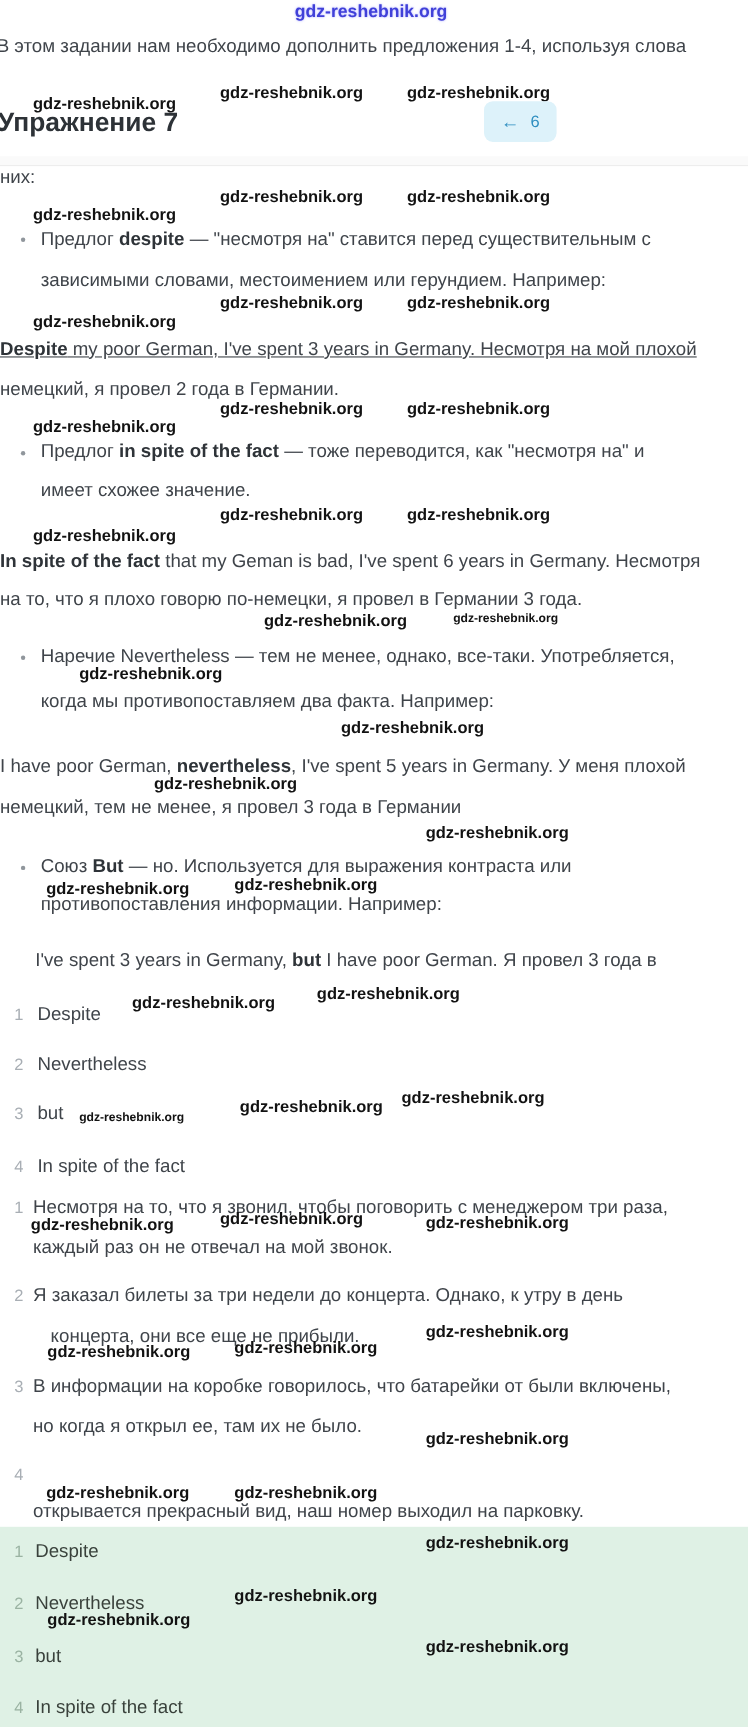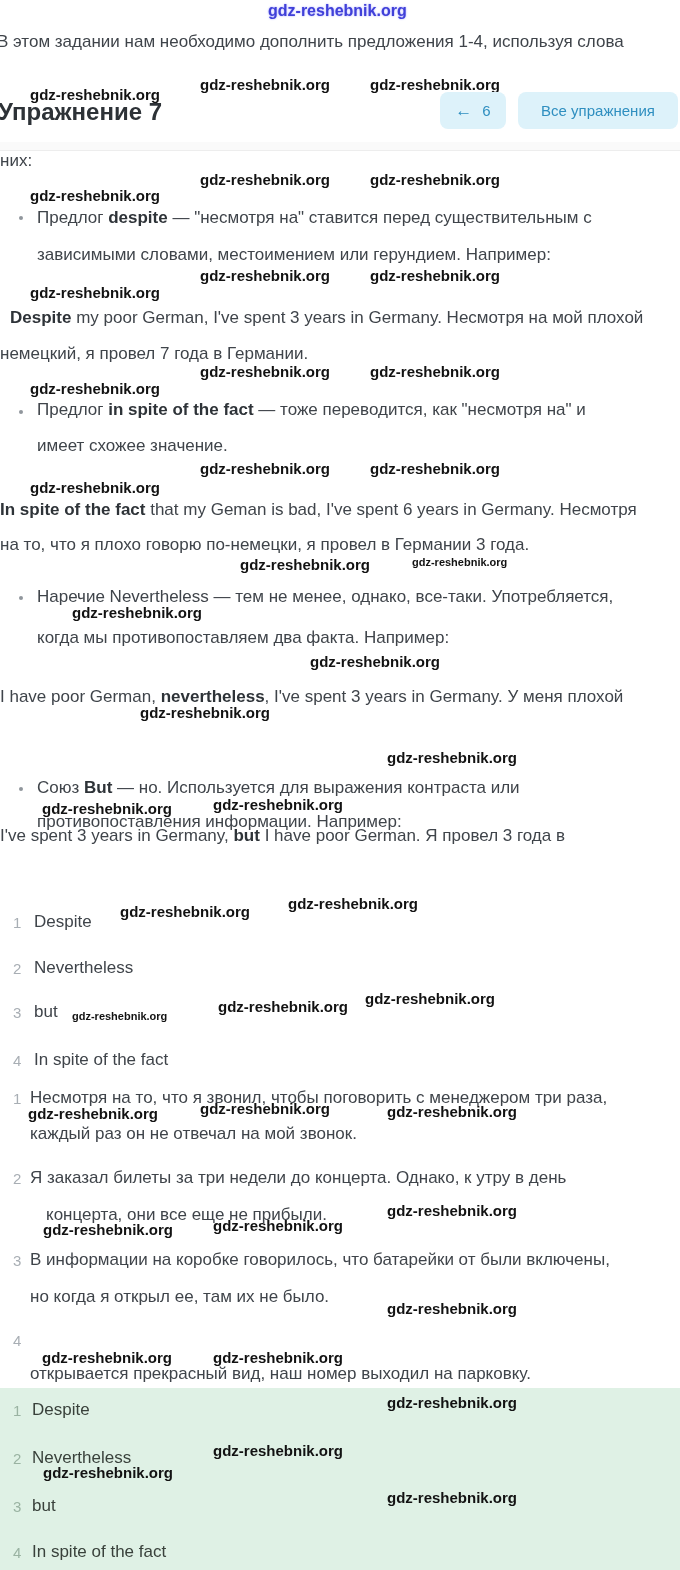--- a/index.html
+++ b/index.html
@@ -53,40 +53,39 @@
 
   <div class="wm" style="left:30px; top:86px;">gdz-reshebnik.org</div>
   <div class="wm" style="left:200px; top:76px;">gdz-reshebnik.org</div>
   <div class="wm" style="left:370px; top:76px;">gdz-reshebnik.org</div>
 
   <div class="title" style="left:-2px; top:98px;">Упражнение 7</div>
   <button class="btn" style="left:440px; top:92px; width:66px; height:37px;">
     <span class="arrow">←</span>
     <span>6</span>
   </button>
-  <button class="btn" style="left:518px; top:92px; width:160px; height:37px;">Все упражнения</button>
 
   <div class="divider-band" style="top:142px;"></div>
 
   <div class="line" style="left:0px; top:151px;">них:</div>
 
   <div class="wm" style="left:200px; top:171px;">gdz-reshebnik.org</div>
   <div class="wm" style="left:370px; top:171px;">gdz-reshebnik.org</div>
   <div class="wm" style="left:30px; top:187px;">gdz-reshebnik.org</div>
 
   <span class="dot" style="left:19px; top:216px;"></span>
   <div class="line" style="left:37px; top:208px;"><span>Предлог </span><b>despite</b><span> — "несмотря на" ставится перед существительным с</span></div>
   <div class="line" style="left:37px; top:245px;text-align:center;">зависимыми словами, местоимением или герундием. Например:</div>
 
   <div class="wm" style="left:200px; top:267px;">gdz-reshebnik.org</div>
   <div class="wm" style="left:370px; top:267px;">gdz-reshebnik.org</div>
   <div class="wm" style="left:30px; top:284px;">gdz-reshebnik.org</div>
 
-  <div class="line" style="left:10px; top:308px;"><b>Despite</b><span> my poor German, I've spent 3 years in Germany. Несмотря на мой плохой</span></div>
-  <div class="line" style="left:0px; top:344px;">немецкий, я провел 7 года в Германии.</div>
+  <div class="line" style="left:0px; top:308px;text-decoration:underline;"><b>Despite</b><span> my poor German, I've spent 3 years in Germany. Несмотря на мой плохой</span></div>
+  <div class="line" style="left:0px; top:344px;">немецкий, я провел 2 года в Германии.</div>
 
   <div class="wm" style="left:200px; top:363px;">gdz-reshebnik.org</div>
   <div class="wm" style="left:370px; top:363px;">gdz-reshebnik.org</div>
   <div class="wm" style="left:30px; top:380px;">gdz-reshebnik.org</div>
 
   <span class="dot" style="left:19px; top:410px;"></span>
   <div class="line" style="left:37px; top:400px;"><span>Предлог </span><b>in spite of the fact</b><span> — тоже переводится, как "несмотря на" и</span></div>
   <div class="line" style="left:37px; top:436px;">имеет схожее значение.</div>
 
   <div class="wm" style="left:200px; top:460px;">gdz-reshebnik.org</div>
@@ -99,32 +98,33 @@
   <div class="wm" style="left:240px; top:556px;">gdz-reshebnik.org</div>
   <div class="wm small" style="left:412px; top:556px;">gdz-reshebnik.org</div>
 
   <span class="dot" style="left:19px; top:596px;"></span>
   <div class="line" style="left:37px; top:587px;">Наречие Nevertheless — тем не менее, однако, все-таки. Употребляется,</div>
   <div class="wm" style="left:72px; top:604px;">gdz-reshebnik.org</div>
   <div class="line" style="left:37px; top:628px;text-align:right;">когда мы противопоставляем два факта. Например:</div>
 
   <div class="wm" style="left:310px; top:653px;">gdz-reshebnik.org</div>
 
-  <div class="line" style="left:0px; top:687px;"><span>I have poor German, </span><b>nevertheless</b><span>, I've spent 3 years in Germany. У меня плохой</span></div>
+  <div class="line" style="left:0px; top:687px;"><span>I have poor German, </span><b>nevertheless</b><span>, I've spent 5 years in Germany. У меня плохой</span></div>
   <div class="wm" style="left:140px; top:704px;">gdz-reshebnik.org</div>
+  <div class="line" style="left:0px; top:724px;">немецкий, тем не менее, я провел 3 года в Германии</div>
 
   <div class="wm" style="left:387px; top:749px;">gdz-reshebnik.org</div>
 
   <span class="dot" style="left:19px; top:787px;"></span>
   <div class="line" style="left:37px; top:778px;"><span>Союз </span><b>But</b><span> — но. Используется для выражения контраста или</span></div>
   <div class="wm" style="left:42px; top:800px;">gdz-reshebnik.org</div>
   <div class="wm" style="left:213px; top:796px;">gdz-reshebnik.org</div>
   <div class="line" style="left:37px; top:812px;">противопоставления информации. Например:</div>
 
-  <div class="line" style="left:0px; top:826px;"><span>I've spent 3 years in Germany, </span><b>but</b><span> I have poor German. Я провел 3 года в</span></div>
+  <div class="line" style="left:0px; top:863px;padding-left:32px;"><span>I've spent 3 years in Germany, </span><b>but</b><span> I have poor German. Я провел 3 года в</span></div>
   <div class="wm" style="left:288px; top:895px;">gdz-reshebnik.org</div>
   <div class="wm" style="left:120px; top:903px;">gdz-reshebnik.org</div>
 
   <div class="num" style="left:13px; top:914px;">1</div>
   <div class="line" style="left:34px; top:912px;">Despite</div>
 
   <div class="num" style="left:13px; top:960px;">2</div>
   <div class="line" style="left:34px; top:958px;">Nevertheless</div>
 
   <div class="wm" style="left:365px; top:990px;">gdz-reshebnik.org</div>

